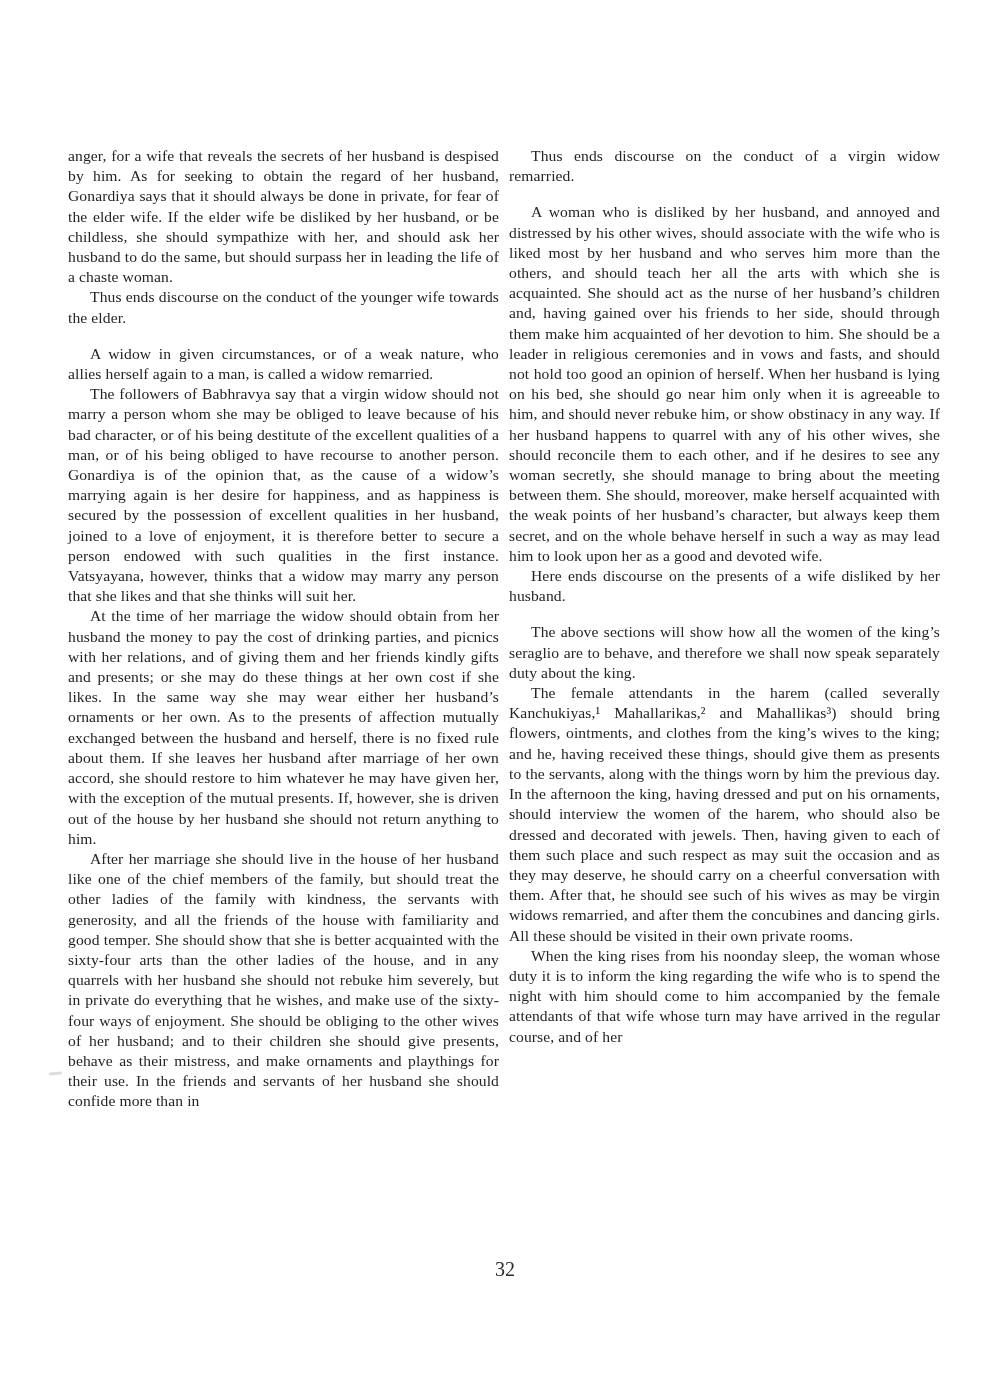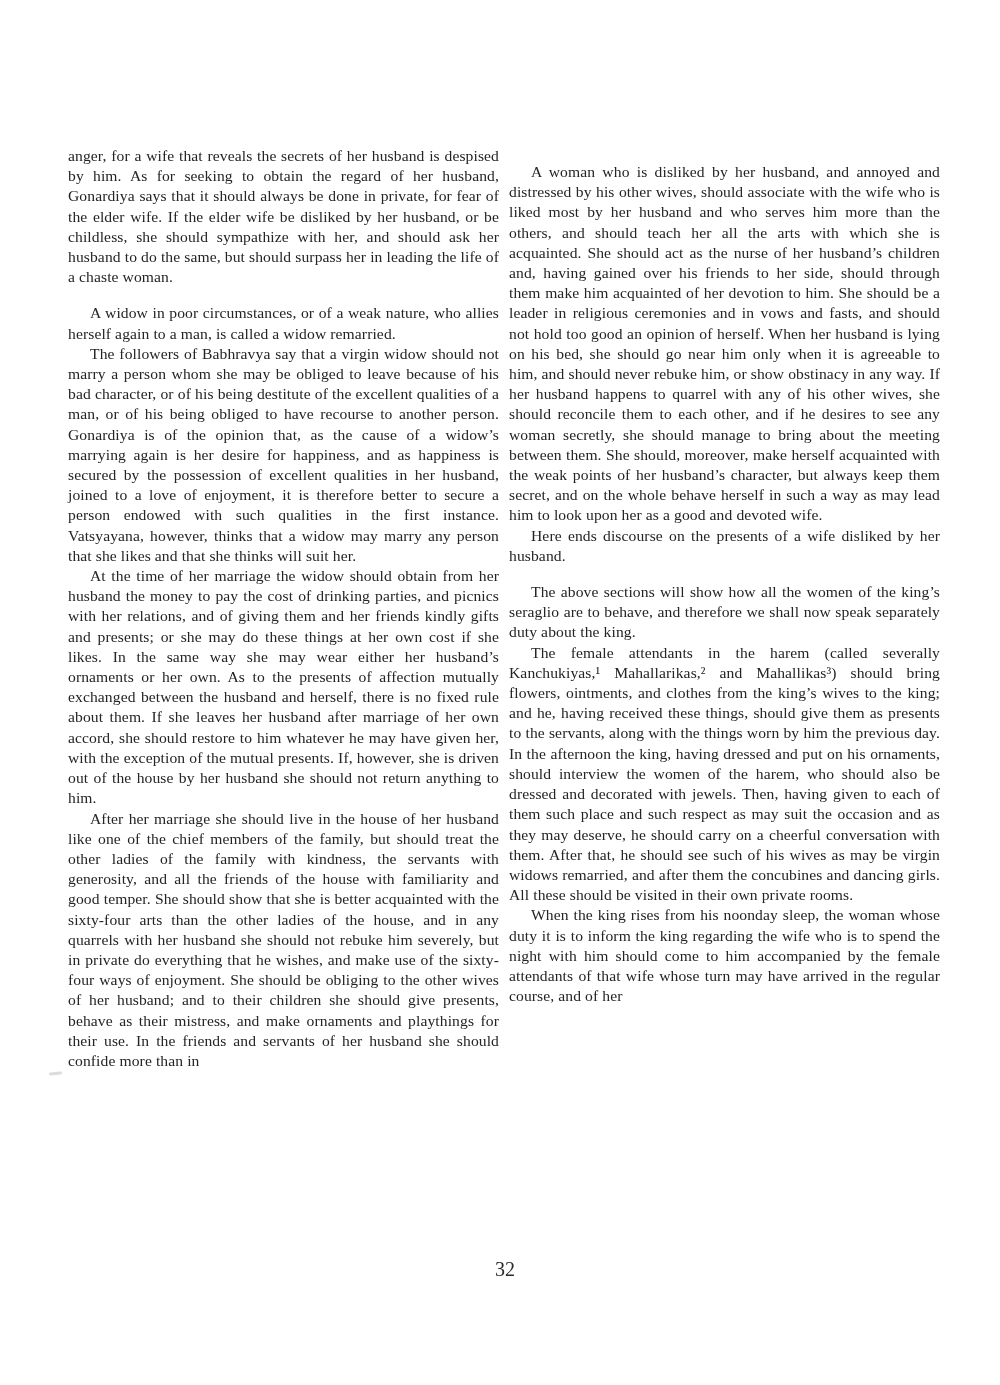--- a/index.html
+++ b/index.html
@@ -66,27 +66,29 @@
 <body>
 
 <div class="page">
 
   <div class="scan-artifact"></div>
 
   <div class="columns">
 
     <div class="column">
       <p class="continuation">anger, for a wife that reveals the secrets of her husband is despised by him. As for seeking to obtain the regard of her husband, Gonardiya says that it should always be done in private, for fear of the elder wife. If the elder wife be disliked by her husband, or be childless, she should sympathize with her, and should ask her husband to do the same, but should surpass her in leading the life of a chaste woman.</p>
-      <p class="section-gap">A widow in poor circumstances, or of a weak nature, who allies herself again to a man, is called a widow remarried.</p>
+      <p>Thus ends discourse on the conduct of the younger wife towards the elder.</p>
+      <p class="section-gap">A widow in given circumstances, or of a weak nature, who allies herself again to a man, is called a widow remarried.</p>
       <p>The followers of Babhravya say that a virgin widow should not marry a person whom she may be obliged to leave because of his bad character, or of his being destitute of the excellent qualities of a man, or of his being obliged to have recourse to another person. Gonardiya is of the opinion that, as the cause of a widow’s marrying again is her desire for happiness, and as happiness is secured by the possession of excellent qualities in her husband, joined to a love of enjoyment, it is therefore better to secure a person endowed with such qualities in the first instance. Vatsyayana, however, thinks that a widow may marry any person that she likes and that she thinks will suit her.</p>
       <p>At the time of her marriage the widow should obtain from her husband the money to pay the cost of drinking parties, and picnics with her relations, and of giving them and her friends kindly gifts and presents; or she may do these things at her own cost if she likes. In the same way she may wear either her husband’s ornaments or her own. As to the presents of affection mutually exchanged between the husband and herself, there is no fixed rule about them. If she leaves her husband after marriage of her own accord, she should restore to him whatever he may have given her, with the exception of the mutual presents. If, however, she is driven out of the house by her husband she should not return anything to him.</p>
       <p>After her marriage she should live in the house of her husband like one of the chief members of the family, but should treat the other ladies of the family with kindness, the servants with generosity, and all the friends of the house with familiarity and good temper. She should show that she is better acquainted with the sixty-four arts than the other ladies of the house, and in any quarrels with her husband she should not rebuke him severely, but in private do everything that he wishes, and make use of the sixty-four ways of enjoyment. She should be obliging to the other wives of her husband; and to their children she should give presents, behave as their mistress, and make ornaments and playthings for their use. In the friends and servants of her husband she should confide more than in</p>
     </div>
 
     <div class="column">
+      <p>Thus ends discourse on the conduct of a virgin widow remarried.</p>
       <p class="section-gap">A woman who is disliked by her husband, and annoyed and distressed by his other wives, should associate with the wife who is liked most by her husband and who serves him more than the others, and should teach her all the arts with which she is acquainted. She should act as the nurse of her husband’s children and, having gained over his friends to her side, should through them make him acquainted of her devotion to him. She should be a leader in religious ceremonies and in vows and fasts, and should not hold too good an opinion of herself. When her husband is lying on his bed, she should go near him only when it is agreeable to him, and should never rebuke him, or show obstinacy in any way. If her husband happens to quarrel with any of his other wives, she should reconcile them to each other, and if he desires to see any woman secretly, she should manage to bring about the meeting between them. She should, moreover, make herself acquainted with the weak points of her husband’s character, but always keep them secret, and on the whole behave herself in such a way as may lead him to look upon her as a good and devoted wife.</p>
       <p>Here ends discourse on the presents of a wife disliked by her husband.</p>
       <p class="section-gap">The above sections will show how all the women of the king’s seraglio are to behave, and therefore we shall now speak separately duty about the king.</p>
       <p>The female attendants in the harem (called severally Kanchukiyas,¹ Mahallarikas,² and Mahallikas³) should bring flowers, ointments, and clothes from the king’s wives to the king; and he, having received these things, should give them as presents to the servants, along with the things worn by him the previous day. In the afternoon the king, having dressed and put on his ornaments, should interview the women of the harem, who should also be dressed and decorated with jewels. Then, having given to each of them such place and such respect as may suit the occasion and as they may deserve, he should carry on a cheerful conversation with them. After that, he should see such of his wives as may be virgin widows remarried, and after them the concubines and dancing girls. All these should be visited in their own private rooms.</p>
       <p>When the king rises from his noonday sleep, the woman whose duty it is to inform the king regarding the wife who is to spend the night with him should come to him accompanied by the female attendants of that wife whose turn may have arrived in the regular course, and of her</p>
     </div>
 
   </div>
 
   <div class="page-number">32</div>

